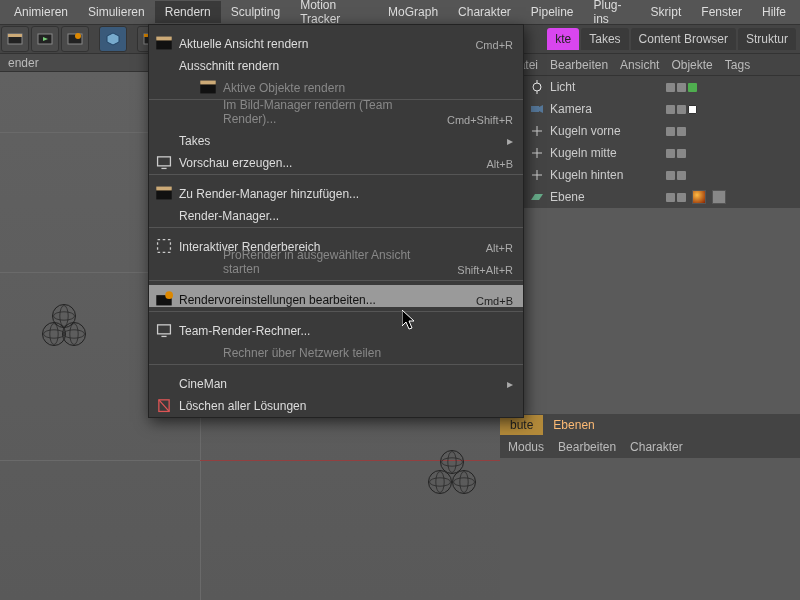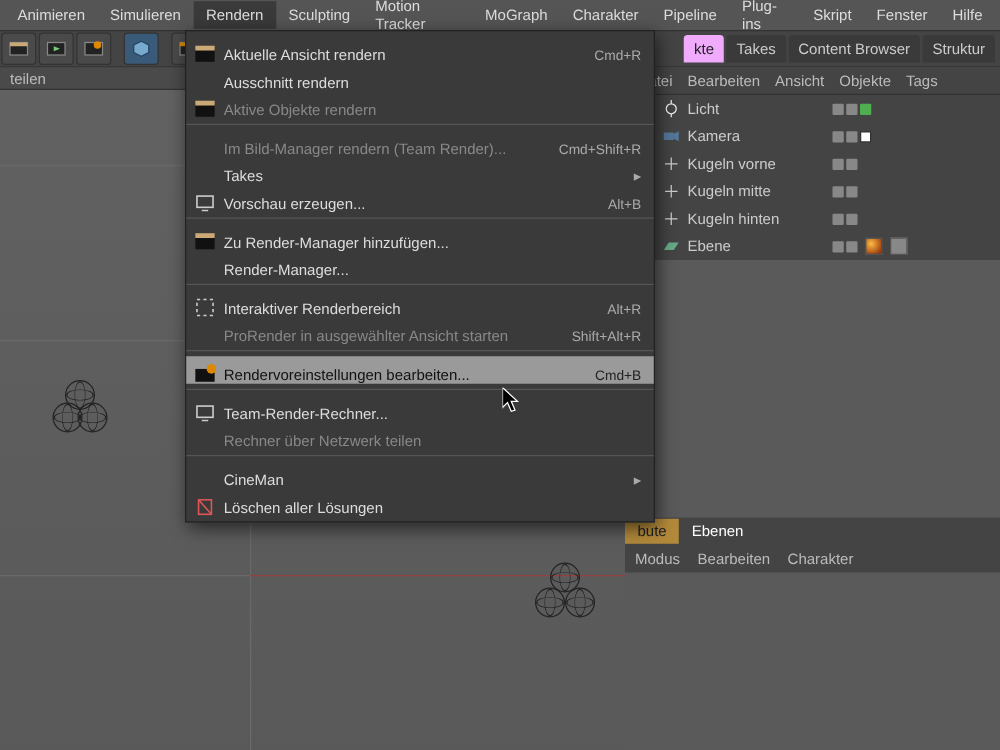--- a/index.html
+++ b/index.html
@@ -9,21 +9,21 @@
 .menubar { height:24px; background:#555; display:flex; align-items:center; padding:0 4px;justify-content:space-between; }
 .menubar .menu { padding:4px 10px; cursor:pointer; color:#ddd; }
 .menubar .menu.open { background:#3a3a3a; }
 
 
 .toolbar { height:30px; background:#444; display:flex; align-items:center; border-top:1px solid #333; border-bottom:1px solid #333;}
 .toolbtn { width:28px; height:26px; margin:0 1px; background:#4a4a4a; border:1px solid #333; display:flex; align-items:center; justify-content:center; border-radius:3px;}
 .toolbtn svg { width:16px; height:16px; }
 .tabstrip { margin-left:auto; display:flex; gap:2px; padding-right:4px;}
 .tab { padding:4px 8px; background:#3a3a3a; color:#ccc; border-radius:3px 3px 0 0;}
-.tab.active { background:#f0abfc; color:#222; }
+.tab.active { background:#d946ef; color:#222; }
 
 
 .subrow { height:18px; background:#4a4a4a; display:flex; align-items:center; padding-left:2px; border-bottom:1px solid #333;}
 .subrow span { color:#bbb; padding:0 6px;}
 
 
 .panelbar { position:absolute; top:54px; right:0; width:300px; height:22px; background:#444; display:flex; align-items:center; gap:12px; padding:0 10px; border-bottom:1px solid #333;}
 .panelbar span { color:#bbb; }
 
 
@@ -31,41 +31,41 @@
 .objrow { display:flex; align-items:center; height:22px; padding-left:30px; gap:6px; }
 .objrow .oicon { width:14px; height:14px; display:flex; align-items:center; justify-content:center;}
 .objrow .olabel { flex:0 0 110px; color:#ccc; }
 .objrow .dots { display:flex; gap:2px; align-items:center;}
 .dot { width:9px; height:9px; background:#888; border-radius:1px;}
 .dot.on { background:#4fae4f; }
 .tagimg { width:14px; height:14px; background:#666; border:1px solid #555;}
 
 
 .attrtabs { position:absolute; right:0; top:414px; width:300px; height:22px; background:#444; display:flex; align-items:center;}
-.attab { padding:3px 10px; color:#ffffff; }
+.attab { padding:3px 10px; color:#fdba74; }
 .attab.active { background:#b38a3a; color:#222; }
 .attrbar { position:absolute; right:0; top:436px; width:300px; height:22px; background:#444; display:flex; align-items:center; gap:14px; padding:0 8px;}
 .attrbar span { color:#bbb;}
 
 
 .viewport { position:absolute; left:0; top:72px; right:300px; bottom:0; background:linear-gradient(#616161,#595959); }
 .grid { position:absolute; inset:0; }
 .gridline-h,.gridline-v { position:absolute; background:#6a6a6a; }
 .gridline-h { height:1px; left:0; right:0;}
 .gridline-v { width:1px; top:0; bottom:0;}
 .redfloor { position:absolute; left:200px; right:0; top:388px; height:1px; background:#924040;}
 .spheres { position:absolute; }
 .sph { width:24px; height:24px; border:1px solid #222; border-radius:50%; position:absolute; }
 .sph::before,.sph::after{content:"";position:absolute;inset:0;border:1px solid #222;border-radius:50%;}
 .sph::before{transform:scaleX(.4);} .sph::after{transform:scaleY(.4);}
 
 
 .dropdown { position:absolute; left:148px; top:24px; width:376px; background:#3a3a3a; box-shadow:2px 4px 14px rgba(0,0,0,.6); border:1px solid #222; padding:4px 0; z-index:100;}
 .dd-item { display:flex; align-items:flex-end; height:22px; padding:0 10px 0 6px; color:#ddd;}
-.dd-item.disabled { color:#888; }
+.dd-item.disabled { color:#888;margin-left:44px; }
 .dd-item.hover { background:#9a9a9a; color:#111;}
 .dd-item .icon { width:18px; height:16px; margin-right:6px; display:flex; align-items:center; justify-content:center; flex-shrink:0;}
 .dd-item .label { flex:1; }
 .dd-item .shortcut { color:#aaa; font-size:11px; margin-left:12px;}
 .dd-item.hover .shortcut { color:#222;}
 .dd-item .sub { margin-left:auto; color:#aaa;}
 .dd-sep { height:1px; background:#555; margin:4px 0;}
 
 .cursor { position:absolute; left:402px; top:310px; width:16px; height:22px; z-index:200;}
 </style>
@@ -122,21 +122,21 @@
 
   <div class="tabstrip">
     <div class="tab active">kte</div>
     <div class="tab">Takes</div>
     <div class="tab">Content Browser</div>
     <div class="tab">Struktur</div>
   </div>
 </div>
 
 <div class="subrow">
-  <span>teilen</span>
+  <span>ender</span>
 </div>
 
 <div class="viewport">
   <div class="grid">
     <div class="gridline-h" style="top:60px"></div>
     <div class="gridline-h" style="top:200px"></div>
     <div class="gridline-h" style="top:388px"></div>
 
     <div class="gridline-v" style="left:200px"></div>
   </div>

